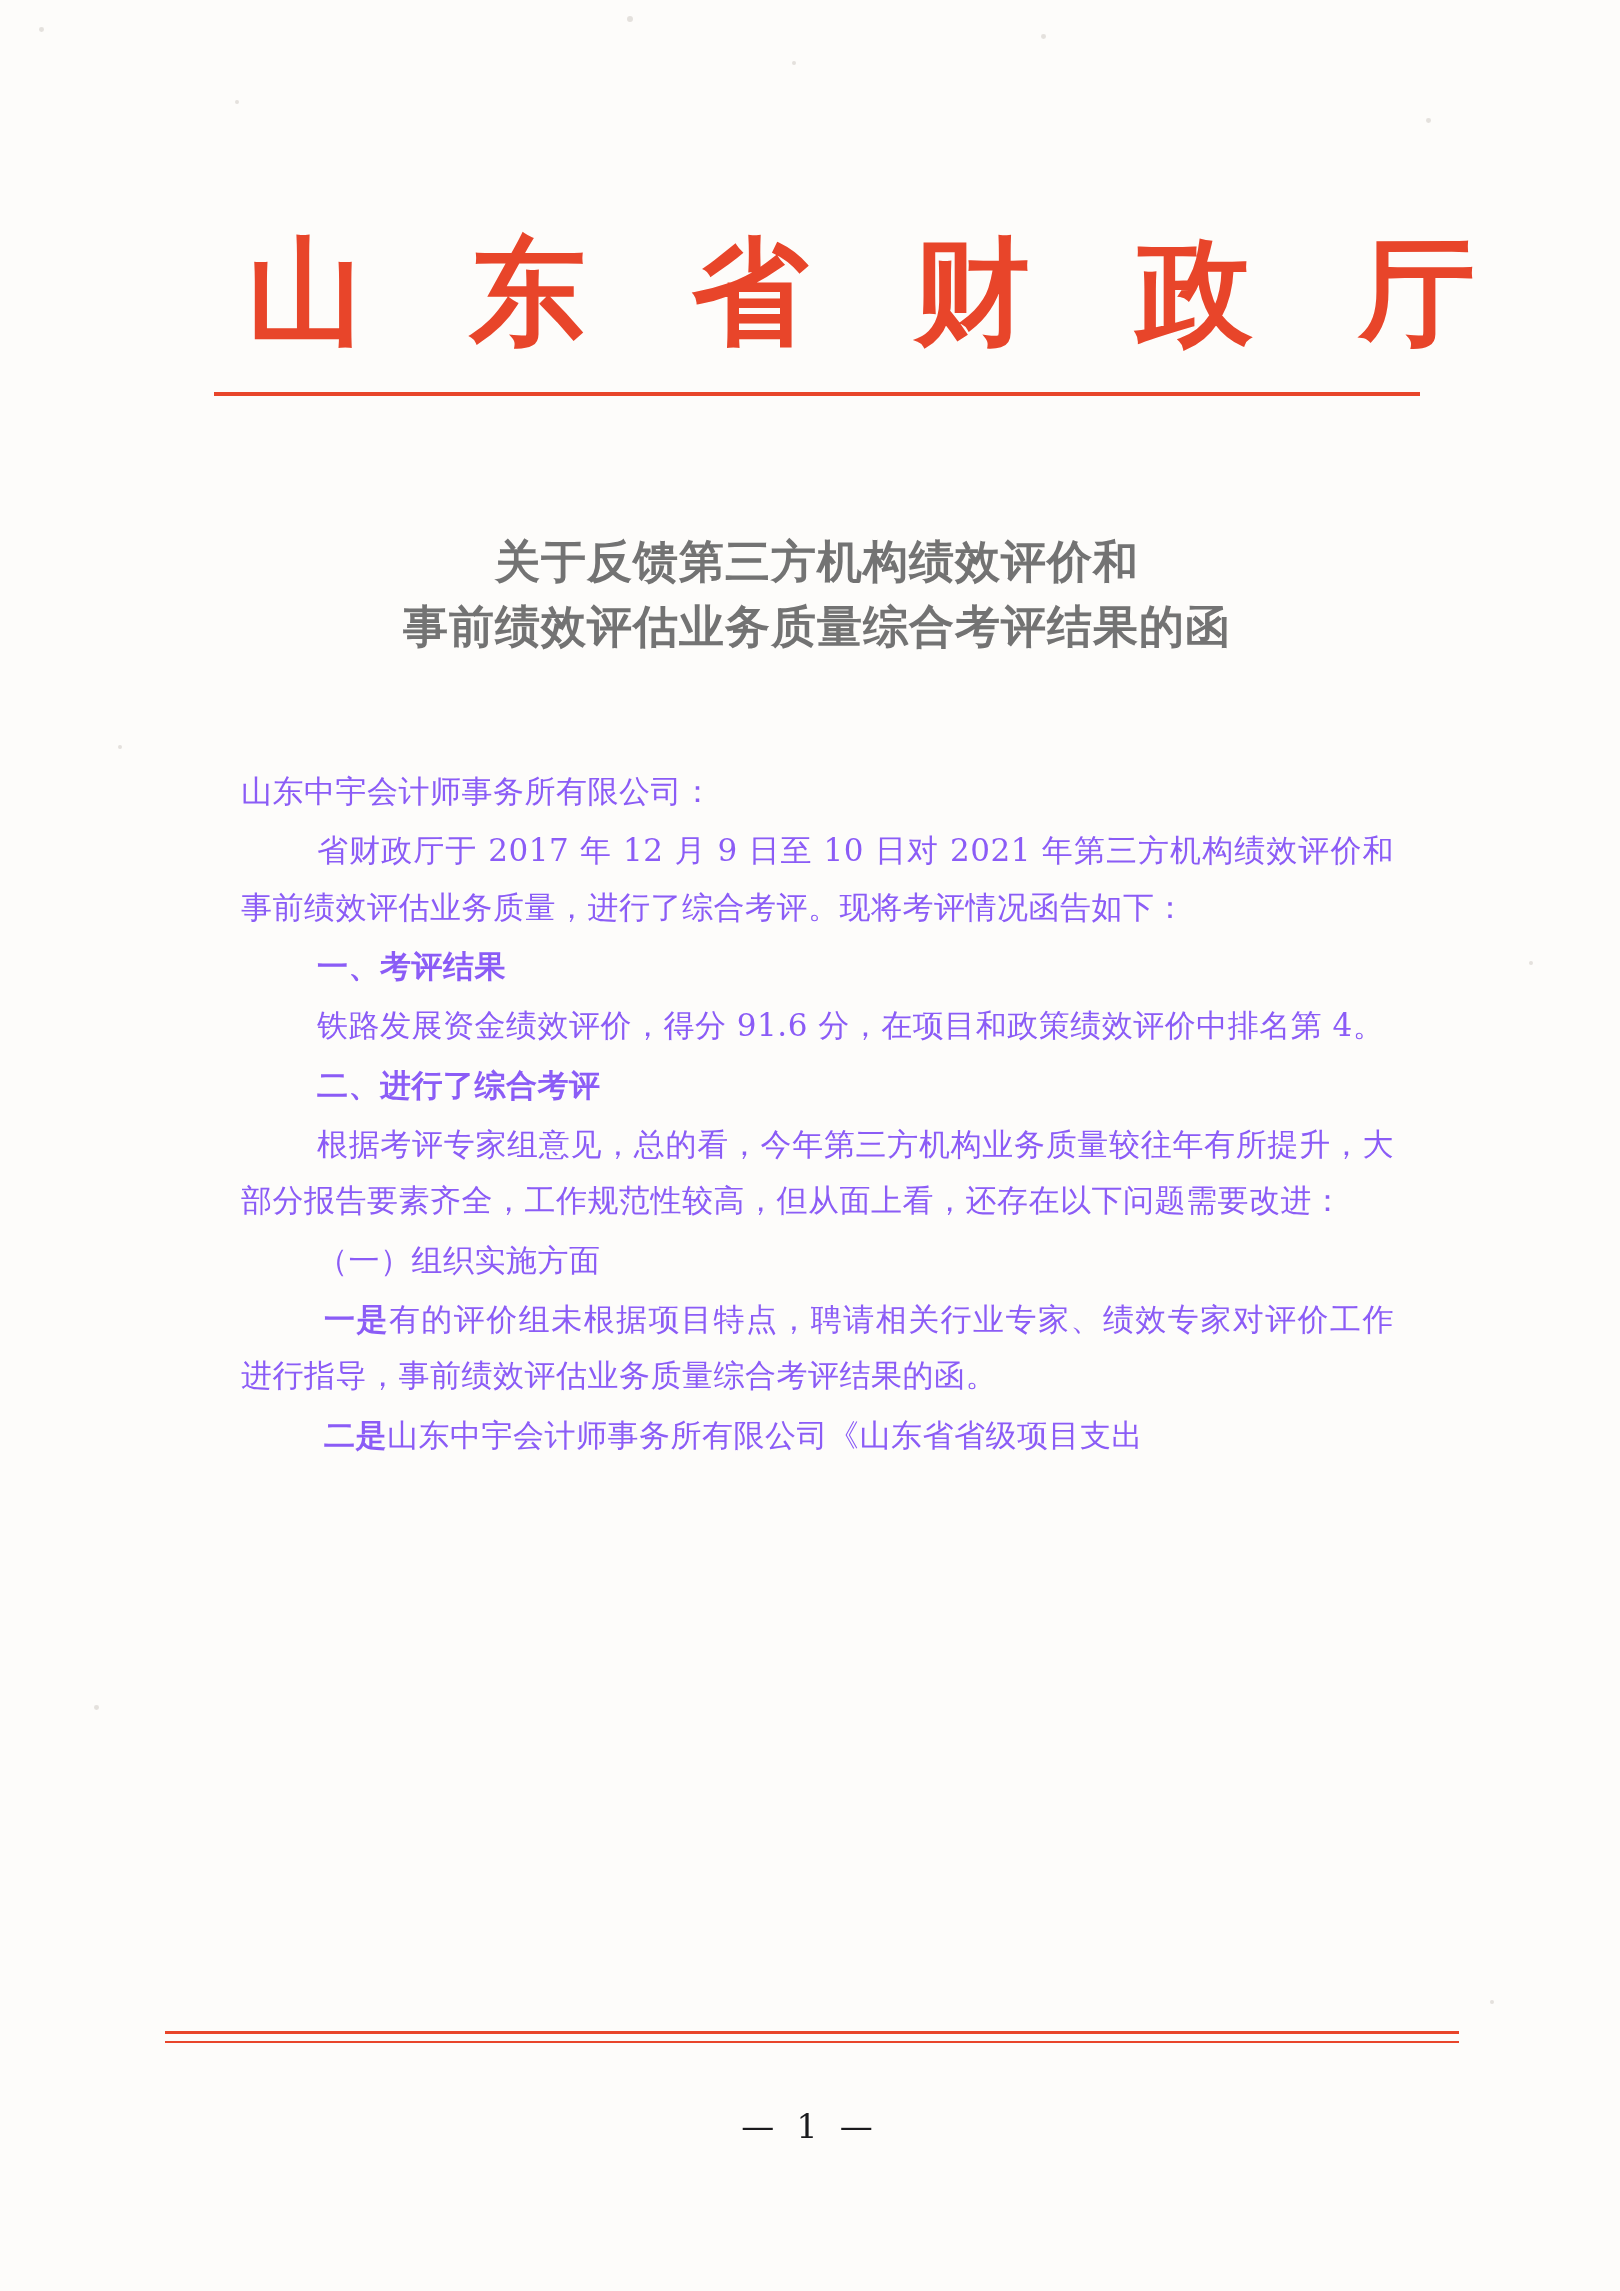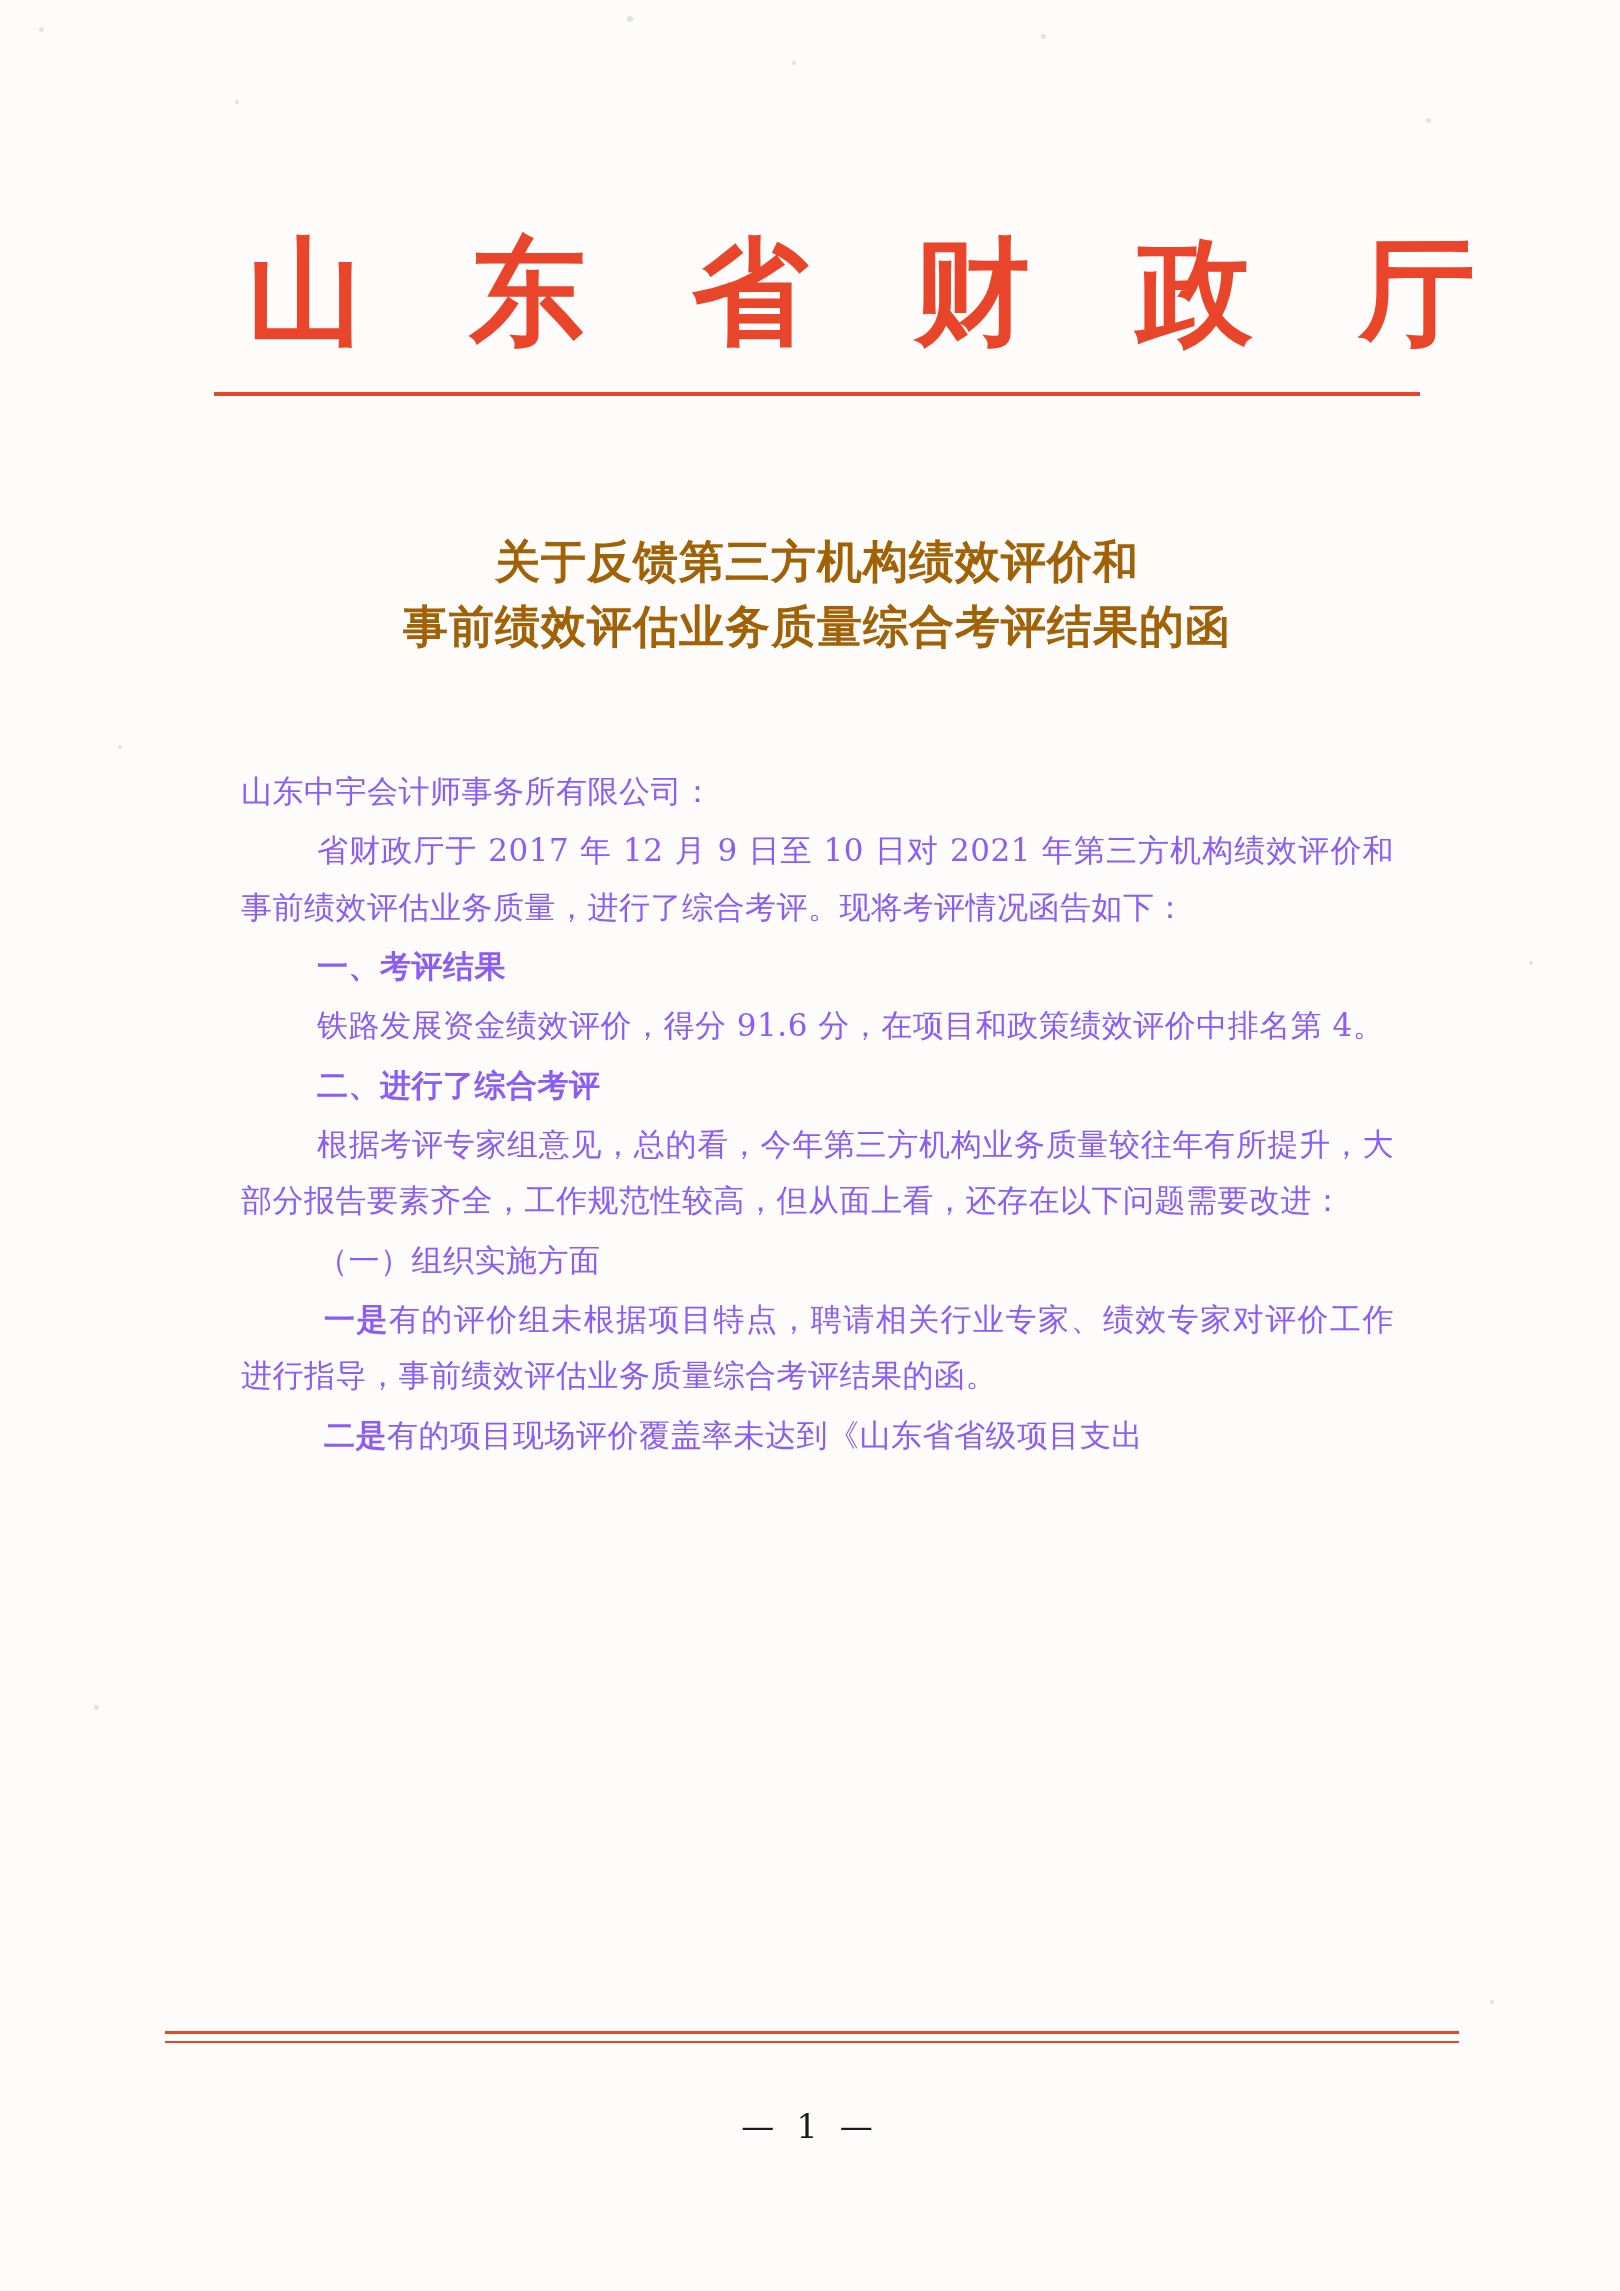--- a/index.html
+++ b/index.html
@@ -68,21 +68,21 @@
   .doc-title {
     position: absolute;
     left: 59px;
     top: 529px;
     width: 1186px;
     text-align: center;
     font-family: "DejaVu Serif", "Liberation Serif", serif;
     font-weight: bold;
     font-size: 45px;
     line-height: 1.45;
-    color: #a16207;
+    color: #737373;
     letter-spacing: 1px;
   }
   .doc-title .line { display: block; }
 
   
   .content {
     position: absolute;
     left: 76px;
     top: 763px;
     width: 1153px;
@@ -173,21 +173,21 @@
       <p class="p-indent">铁路发展资金绩效评价，得分 91.6 分，在项目和政策绩效评价中排名第 4。</p>
 
       <p class="p-head">二、进行了综合考评</p>
 
       <p class="p-indent">根据考评专家组意见，总的看，今年第三方机构业务质量较往年有所提升，大部分报告要素齐全，工作规范性较高，但从面上看，还存在以下问题需要改进：</p>
 
       <p class="p-indent">（一）组织实施方面</p>
 
       <p class="p-indent"><span class="emph">一是</span><span>有的评价组未根据项目特点，聘请相关行业专家、绩效专家对评价工作进行指导，事前绩效评估业务质量综合考评结果的函。</span></p>
 
-      <p class="p-indent"><span class="emph">二是</span><span>有的项目现场评价覆盖率未达到《山东省省级项目支出</span></p>
+      <p class="p-indent"><span class="emph">二是</span><span>山东中宇会计师事务所有限公司《山东省省级项目支出</span></p>
 
     </div>
   </div>
 
   <div class="footer-rule-wrap">
     <div class="footer-rule-thick"></div>
     <div class="footer-rule-thin"></div>
   </div>
 
   <div class="page-number">— 1 —</div>

